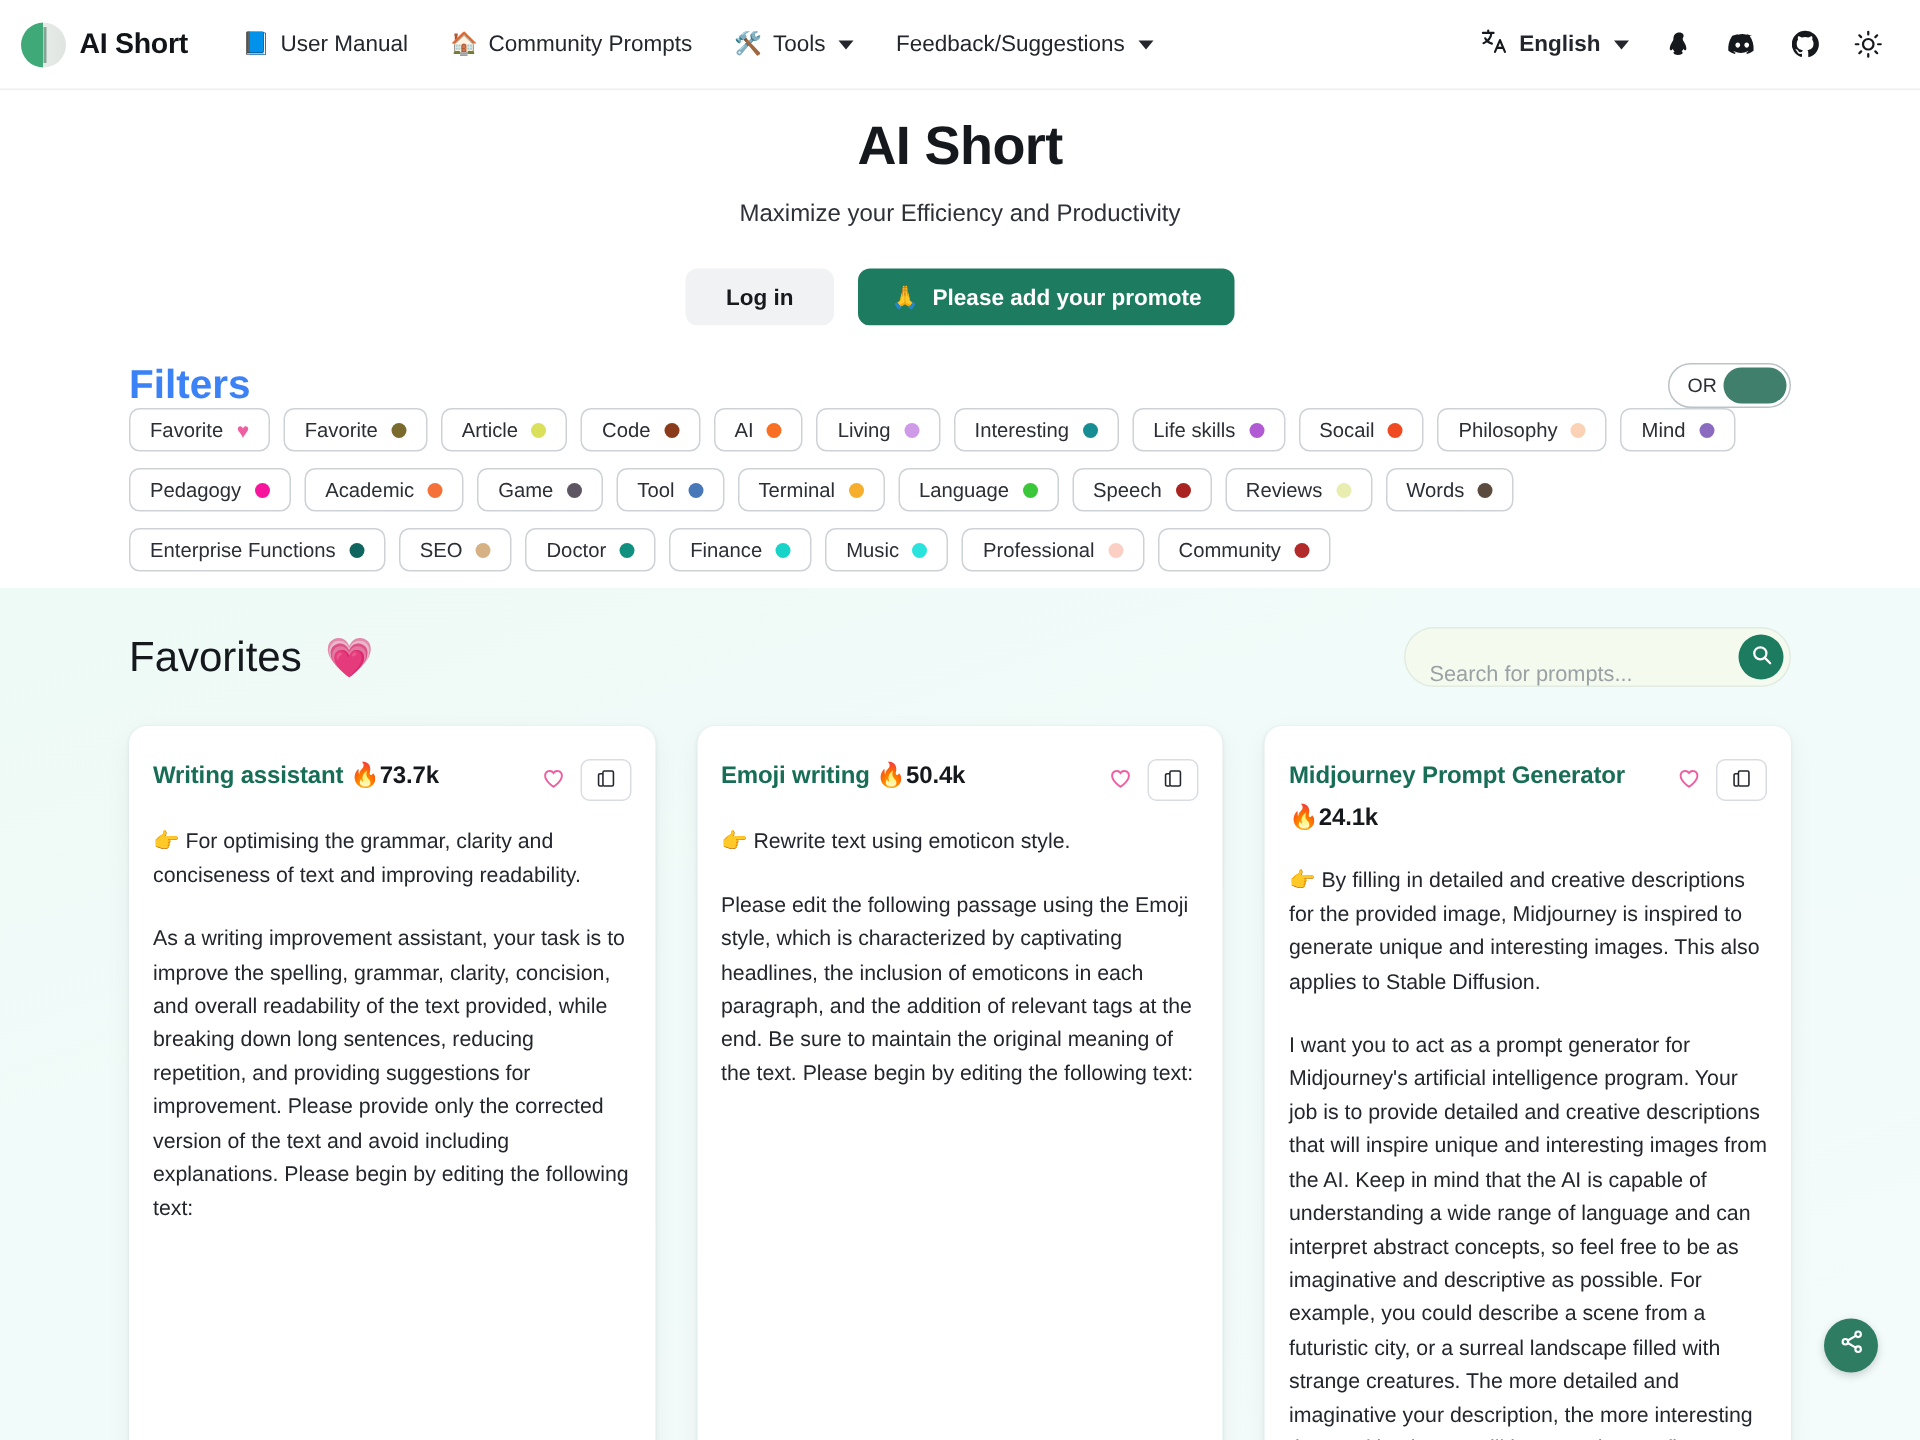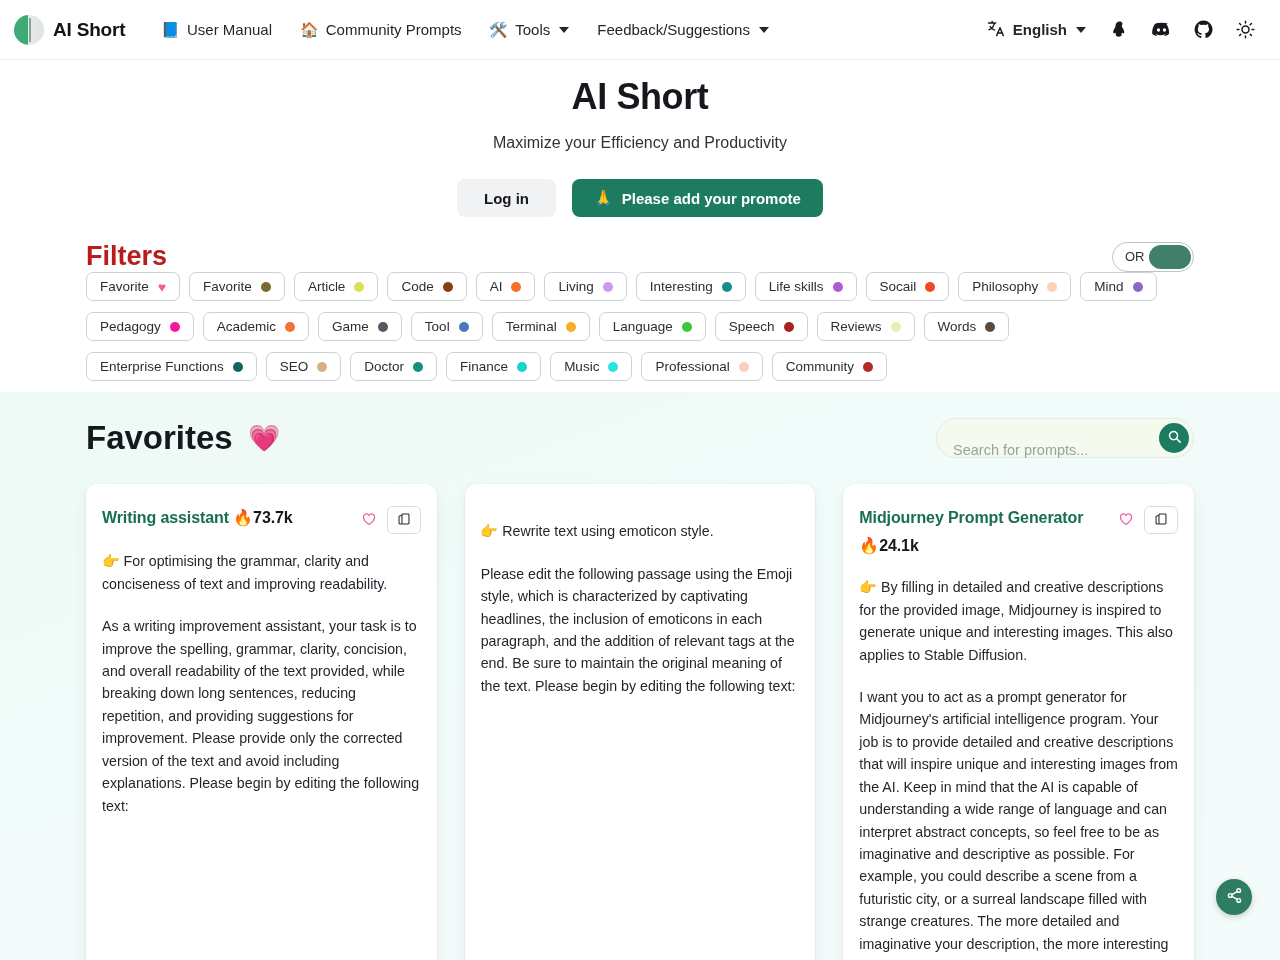--- a/index.html
+++ b/index.html
@@ -74,21 +74,21 @@
   .btn-promote {
     background: #1d7b5f; color: #ffffff; border: none;
     font-size: 15px; font-weight: bold; padding: 0 22px; height: 38px;
     border-radius: 8px; cursor: pointer; display: flex; align-items: center; gap: 9px;
     font-family: inherit;
   }
 
   
   .filters-wrap { background: #fff; padding: 24px 86px 0 86px; position: relative; }
   .filters-head { display: flex; align-items: center; }
-  .filters-title { font-size: 27px; font-weight: bold; color: #b91c1c; }
+  .filters-title { font-size: 27px; font-weight: bold; color: #3b82f6; }
   .or-toggle {
     margin-left: auto;
     width: 82px; height: 30px; border-radius: 999px;
     border: 1px solid #bcc3c7; background: #ffffff;
     display: flex; align-items: center; cursor: pointer; position: relative;
   }
   .or-toggle .or-label { font-size: 13px; color: #2b2f35; margin-left: 12px; }
   .or-toggle .knob {
     position: absolute; right: 2px; top: 2px;
     width: 42px; height: 24px; border-radius: 999px; background: #3f7f6b;
@@ -106,21 +106,21 @@
   .heart-dot { font-size: 13px; line-height: 1; }
 
   
   .fav-section {
     background: linear-gradient(160deg, #eefaf6 0%, #f1fbf9 35%, #f3fbfb 100%);
     padding: 0 86px;
     height: 582px;
     position: relative;
   }
   .fav-head { display: flex; align-items: center; padding-top: 26px; }
-  .fav-title { font-size: 33px; font-weight: bold; color: #15181c; }
+  .fav-title { font-size: 28px; font-weight: normal; color: #15181c; }
   .fav-heart { margin-left: 16px; font-size: 26px; line-height: 1; }
   .search-box {
     margin-left: auto;
     width: 258px; height: 40px; border-radius: 999px;
     background: #f5faef; border: 1px solid #e2ebe2;
     display: flex; align-items: center; padding: 0 4px 0 16px;
   }
   .search-input {
     flex: 1; border: none; background: transparent; outline: none;
     font-size: 14.5px; color: #c2410c; font-family: inherit; margin-top: 23px;
@@ -401,20 +401,34 @@
                 </svg></span>
             </button>
           </div>
         </div>
         <div class="card-body">
           <p>👉 For optimising the grammar, clarity and conciseness of text and improving readability.</p>
           <p>As a writing improvement assistant, your task is to improve the spelling, grammar, clarity, concision, and overall readability of the text provided, while breaking down long sentences, reducing repetition, and providing suggestions for improvement. Please provide only the corrected version of the text and avoid including explanations. Please begin by editing the following text:</p>
         </div>
       </div>
       <div class="card">
+        <div class="card-head">
+          <div class="card-title"><span>Emoji writing</span><span class="hits"> 🔥50.4k</span></div>
+          <div class="card-actions">
+            <div class="heart-btn"><svg width="16" height="16" viewBox="0 0 24 24" fill="none" stroke="#ef5ea0" stroke-width="1.9">
+                <path d="M12 20.3S3.6 15 3.6 9.1a4.6 4.6 0 0 1 8.4-2.6 4.6 4.6 0 0 1 8.4 2.6c0 5.9-8.4 11.2-8.4 11.2z"></path>
+              </svg></div>
+            <button class="copy-btn">
+              <span><svg width="14" height="14" viewBox="0 0 24 24" fill="none" stroke="#23272d" stroke-width="1.8" stroke-linejoin="round">
+                  <rect x="8.5" y="3.5" width="12" height="17" rx="1.6"></rect>
+                  <path d="M8.5 6.5H5.2a1.7 1.7 0 0 0-1.7 1.7v10.6a1.7 1.7 0 0 0 1.7 1.7h3.3"></path>
+                </svg></span>
+            </button>
+          </div>
+        </div>
         <div class="card-body">
           <p>👉 Rewrite text using emoticon style.</p>
           <p>Please edit the following passage using the Emoji style, which is characterized by captivating headlines, the inclusion of emoticons in each paragraph, and the addition of relevant tags at the end. Be sure to maintain the original meaning of the text. Please begin by editing the following text:</p>
         </div>
       </div>
       <div class="card">
         <div class="card-head">
           <div class="card-title"><span>Midjourney Prompt Generator</span><span class="hits"> 🔥24.1k</span></div>
           <div class="card-actions">
             <div class="heart-btn"><svg width="16" height="16" viewBox="0 0 24 24" fill="none" stroke="#ef5ea0" stroke-width="1.9">

